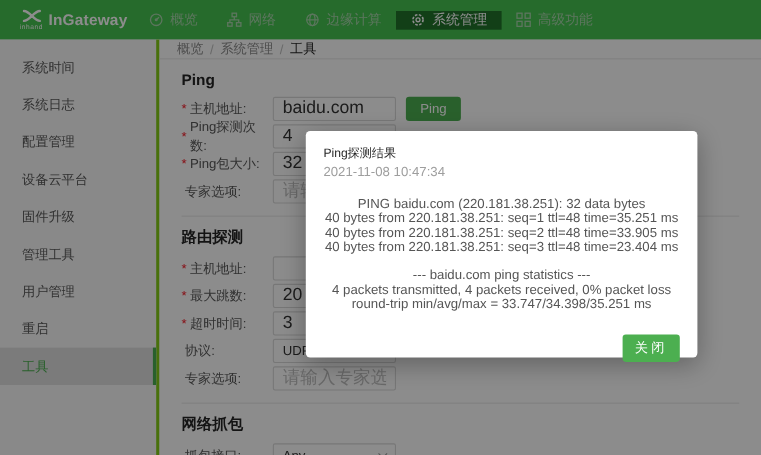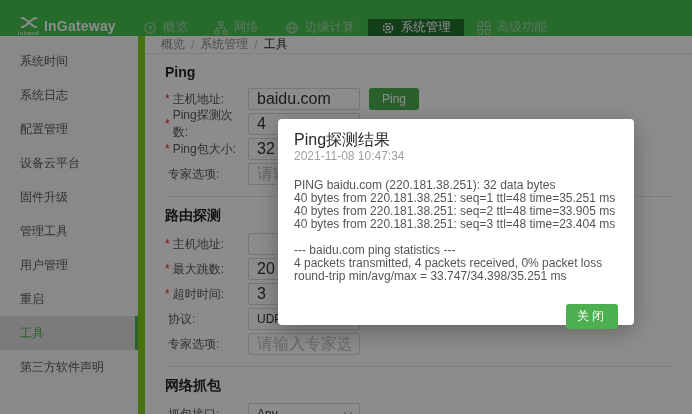--- a/index.html
+++ b/index.html
@@ -1,33 +1,33 @@
 <!DOCTYPE html>
 <html><head>
 <meta charset="utf-8">
 <style>
   * { margin:0; padding:0; box-sizing:border-box; }
   html,body { width:692px; height:414px; overflow:hidden; }
   body { font-family:"Liberation Sans","DejaVu Sans",sans-serif; background:#fff; position:relative; }
 
   
-  .navbar { height:36px; background:#45c350; display:flex; align-items:flex-end;gap:8px; }
+  .navbar { height:36px; background:#45c350; display:flex; align-items:center; }
   .logo { display:flex; align-items:center; padding-left:18px; gap:5px; cursor:pointer; }
   .logo-mark { display:flex; flex-direction:column; align-items:center; line-height:1; color:#fff; }
   .logo-sub { font-size:6px; color:#fff; margin-top:1px; letter-spacing:.5px; }
   .logo-text { color:#fff; font-weight:bold; font-size:14px; letter-spacing:.2px; }
   .nav-items { display:flex; align-items:stretch; margin-left:6px; }
   .nav-item { display:flex; align-items:center; gap:6px; padding:0 13px; font-size:12.5px;
               color:#a8d6ab; cursor:pointer; }
   .nav-item .nav-icon { display:flex; }
   .nav-item.active { background:#21732a; color:#fff; }
 
   
   .lower { display:flex; height:378px; }
-  .sidebar { width:145px; background:#fafafa; border-right:7px solid #84cc16; padding-top:8px; flex:none; }
+  .sidebar { width:145px; background:#fafafa; border-right:3px solid #84cc16; padding-top:8px; flex:none; }
   .side-item { height:34px; display:flex; align-items:center; padding-left:20px;
                font-size:12px; color:#595959; cursor:pointer; }
   .side-item.selected { background:#e0e0e0; color:#4caf50; border-right:3px solid #4caf50; }
   .main { flex:1; background:#fff; display:flex; flex-direction:column; }
 
   .breadcrumb { height:24px; display:flex; align-items:center; gap:6px; padding:0 16px;
                 font-size:12px; border-bottom:1px solid #e8e8e8; }
   .bc-link { color:#8c8c8c; cursor:pointer; }
   .bc-sep  { color:#bfbfbf; }
   .bc-current { color:#262626; }
@@ -48,24 +48,24 @@
   .btn-green { background:#4caf50; color:#fff; border:none; border-radius:3px; font-size:12px;
                font-family:inherit; cursor:pointer; }
   .btn-ping { height:22px; padding:0 13px; margin-left:9px; }
   .divider { border:none; border-top:1px solid #e8e8e8; margin:11px 0 10px 0; }
 
   
   .overlay { position:fixed; inset:0; background:rgba(0,0,0,0.45); z-index:50; }
   .modal { position:fixed; left:278px; top:119px; width:356px; height:206px; background:#fff;
            border-radius:4px; box-shadow:0 6px 24px rgba(0,0,0,.3); z-index:60;
            padding:12px 16px; display:flex; flex-direction:column; }
-  .modal-title { font-size:16px; color:#262626; font-weight:500; line-height:18px; }
+  .modal-title { font-size:11px; color:#262626; font-weight:500; line-height:18px; }
   .modal-time { font-size:12px; color:#9e9e9e; line-height:14px; margin-bottom:16px; }
   .modal-body { font-size:12px; color:#555; }
-  .out-line { line-height:13px; min-height:13px; white-space:pre; }
+  .out-line { line-height:13px; min-height:13px; white-space:pre;text-align:center; }
   .modal-footer { margin-top:auto; display:flex; justify-content:flex-end; }
   .btn-close { padding:4px 11px; letter-spacing:3px;margin-top:21px; }
 </style>
 </head>
 <body>
 
 <div class="app">
 
   <header class="navbar">
     <div class="logo">
@@ -137,21 +137,20 @@
     <aside class="sidebar">
       <div class="side-item">系统时间</div>
       <div class="side-item">系统日志</div>
       <div class="side-item">配置管理</div>
       <div class="side-item">设备云平台</div>
       <div class="side-item">固件升级</div>
       <div class="side-item">管理工具</div>
       <div class="side-item">用户管理</div>
       <div class="side-item">重启</div>
       <div class="side-item selected">工具</div>
-      <div class="side-item">第三方软件声明</div>
     </aside>
 
     <main class="main">
       <div class="breadcrumb">
         <span class="bc-link">概览</span>
         <span class="bc-sep">/</span>
         <span class="bc-link">系统管理</span>
         <span class="bc-sep">/</span>
         <span class="bc-current">工具</span>
       </div>

